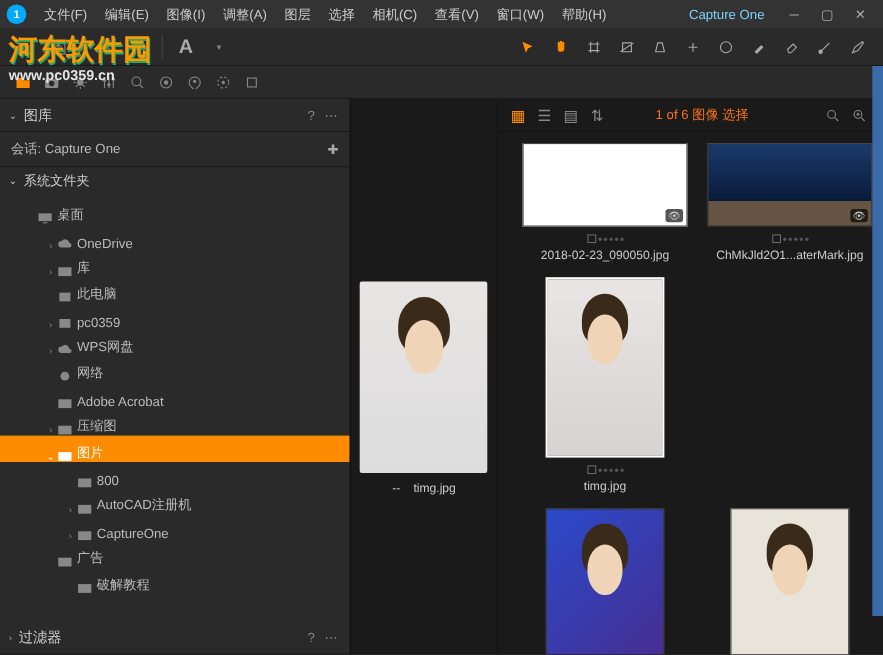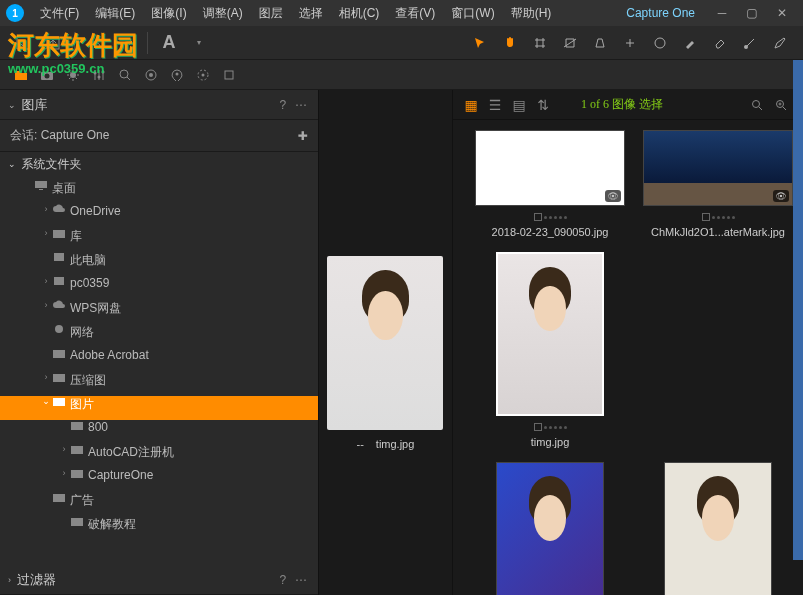--- a/index.html
+++ b/index.html
@@ -8,49 +8,49 @@
 .menubar .logo { width:18px; height:18px; border-radius:50%; background:#0af; margin-right:8px; display:flex; align-items:center; justify-content:center; color:#fff; font-size:10px; font-weight:bold; }
 .menubar .mitem { padding:0 8px; cursor:pointer; color:#ccc; }
 .menubar .app-name { margin-left:auto; margin-right:12px; color:#7dd3fc; }
 .menubar .win-btn { width:18px; height:14px; margin:0 6px; color:#aaa; display:flex; align-items:center; justify-content:center; }
 .mtb { height:34px; background:#2a2a2a; display:flex; align-items:center; padding:0 8px; border-bottom:1px solid #1a1a1a; position:relative; }
 .mtb .tb-btn { width:26px; height:26px; margin:0 2px; display:flex; align-items:center; justify-content:center; color:#aaa; }
 .mtb .sep { width:1px; height:22px; background:#444; margin:0 6px; }
 .mtb .right-tools { margin-left:auto; display:flex; align-items:center; }
 .watermark { position:absolute; top:28px; left:8px; font-size:26px; font-weight:bold; pointer-events:none; z-index:100; }
 .watermark .wm1 { color:#ff9800; text-shadow:1px 1px 0 #2a6; }
-.watermark .wm2 { display:block; color:#22c55e; font-size:13px; margin-top:-2px; }
+.watermark .wm2 { display:block; color:#e5e5e5; font-size:13px; margin-top:-2px; }
 .ttb { height:30px; background:#2a2a2a; display:flex; align-items:center; padding:0 8px; border-bottom:1px solid #1a1a1a; }
 .ttb .ic { width:22px; height:22px; margin:0 2px; display:flex; align-items:center; justify-content:center; color:#888; }
 .ttb .ic.active { color:#ff8c00; }
 .main { display:flex; height:505px; }
 .left { width:320px; background:#2a2a2a; display:flex; flex-direction:column; }
 .panel-head { height:30px; display:flex; align-items:center; padding:0 8px; border-bottom:1px solid #1a1a1a; }
 .panel-head .chev { margin-right:6px; color:#aaa; font-size:9px; }
 .panel-head .title { flex:1; color:#ccc; font-size:13px; }
 .panel-head .rb { width:18px; color:#888; text-align:center; }
 .session { height:32px; display:flex; align-items:center; padding:0 10px; background:#2a2a2a; border-bottom:1px solid #1a1a1a; }
 .session .lbl { flex:1; color:#bbb; }
 .session .add { color:#aaa; }
 .tree { flex:1; overflow:hidden; background:#2a2a2a; padding:4px 0; }
 .tree-head { height:24px; display:flex; align-items:center; padding:0 8px; color:#ccc; }
 .tree-head .chev { margin-right:6px; font-size:9px; }
-.row { height:24px; display:flex; align-items:flex-start; padding-right:8px; color:#bbb; }
+.row { height:24px; display:flex; align-items:flex-end; padding-right:8px; color:#bbb; }
 .row.sel { background:#ff8c00; color:#fff; }
 .row .exp { width:12px; text-align:center; color:#888; font-size:9px; }
 .row .fic { width:18px; text-align:center; color:#888; }
 .row.sel .exp,.row.sel .fic { color:#fff; }
 .center { width:136px; background:#1a1a1a; display:flex; flex-direction:column; align-items:center; border-left:1px solid #111; border-right:1px solid #111; }
 .center .cimg { margin-top:166px; width:116px; height:174px; background:linear-gradient(180deg,#e8e4e4 0%,#ddd 100%); border-radius:2px; position:relative; overflow:hidden; }
 .center .cap { margin-top:8px; color:#ccc; font-size:11px; display:flex; gap:12px; }
 .right { flex:1; background:#1a1a1a; display:flex; flex-direction:column; }
 .rtb { height:30px; display:flex; align-items:center; padding:0 8px; border-bottom:1px solid #111; }
 .rtb .vic { width:20px; height:20px; margin-right:4px; color:#888; display:flex; align-items:center; justify-content:center; font-size:14px; }
 .rtb .vic.active { color:#ff8c00; }
-.rtb .stat { margin-left:24px; color:#84cc16;font-family:Liberation Serif, serif; }
+.rtb .stat { margin-left:39px; color:#f97316; }
 .rtb .sp { margin-left:auto; display:flex; }
 .grid { flex:1; padding:10px; overflow:hidden; }
 .gridrow { display:flex; gap:18px; margin-bottom:14px; justify-content:flex-start; padding-left:12px; }
 .cell { width:150px; display:flex; flex-direction:column; align-items:center; }
 .thumb { width:150px; height:76px; background:#334; border:1px solid #444; position:relative; }
 .thumb.port { height:164px; width:108px; }
 .thumb.sel { border:2px solid #fff; }
 .thumb .eye { position:absolute; bottom:3px; right:3px; width:16px; height:12px; background:#000a; border-radius:3px; display:flex; align-items:center; justify-content:center; color:#ccc; font-size:9px; }
 .dots { height:14px; display:flex; align-items:center; gap:2px; margin-top:4px; }
 .dots .sq { width:8px; height:8px; border:1px solid #666; }

